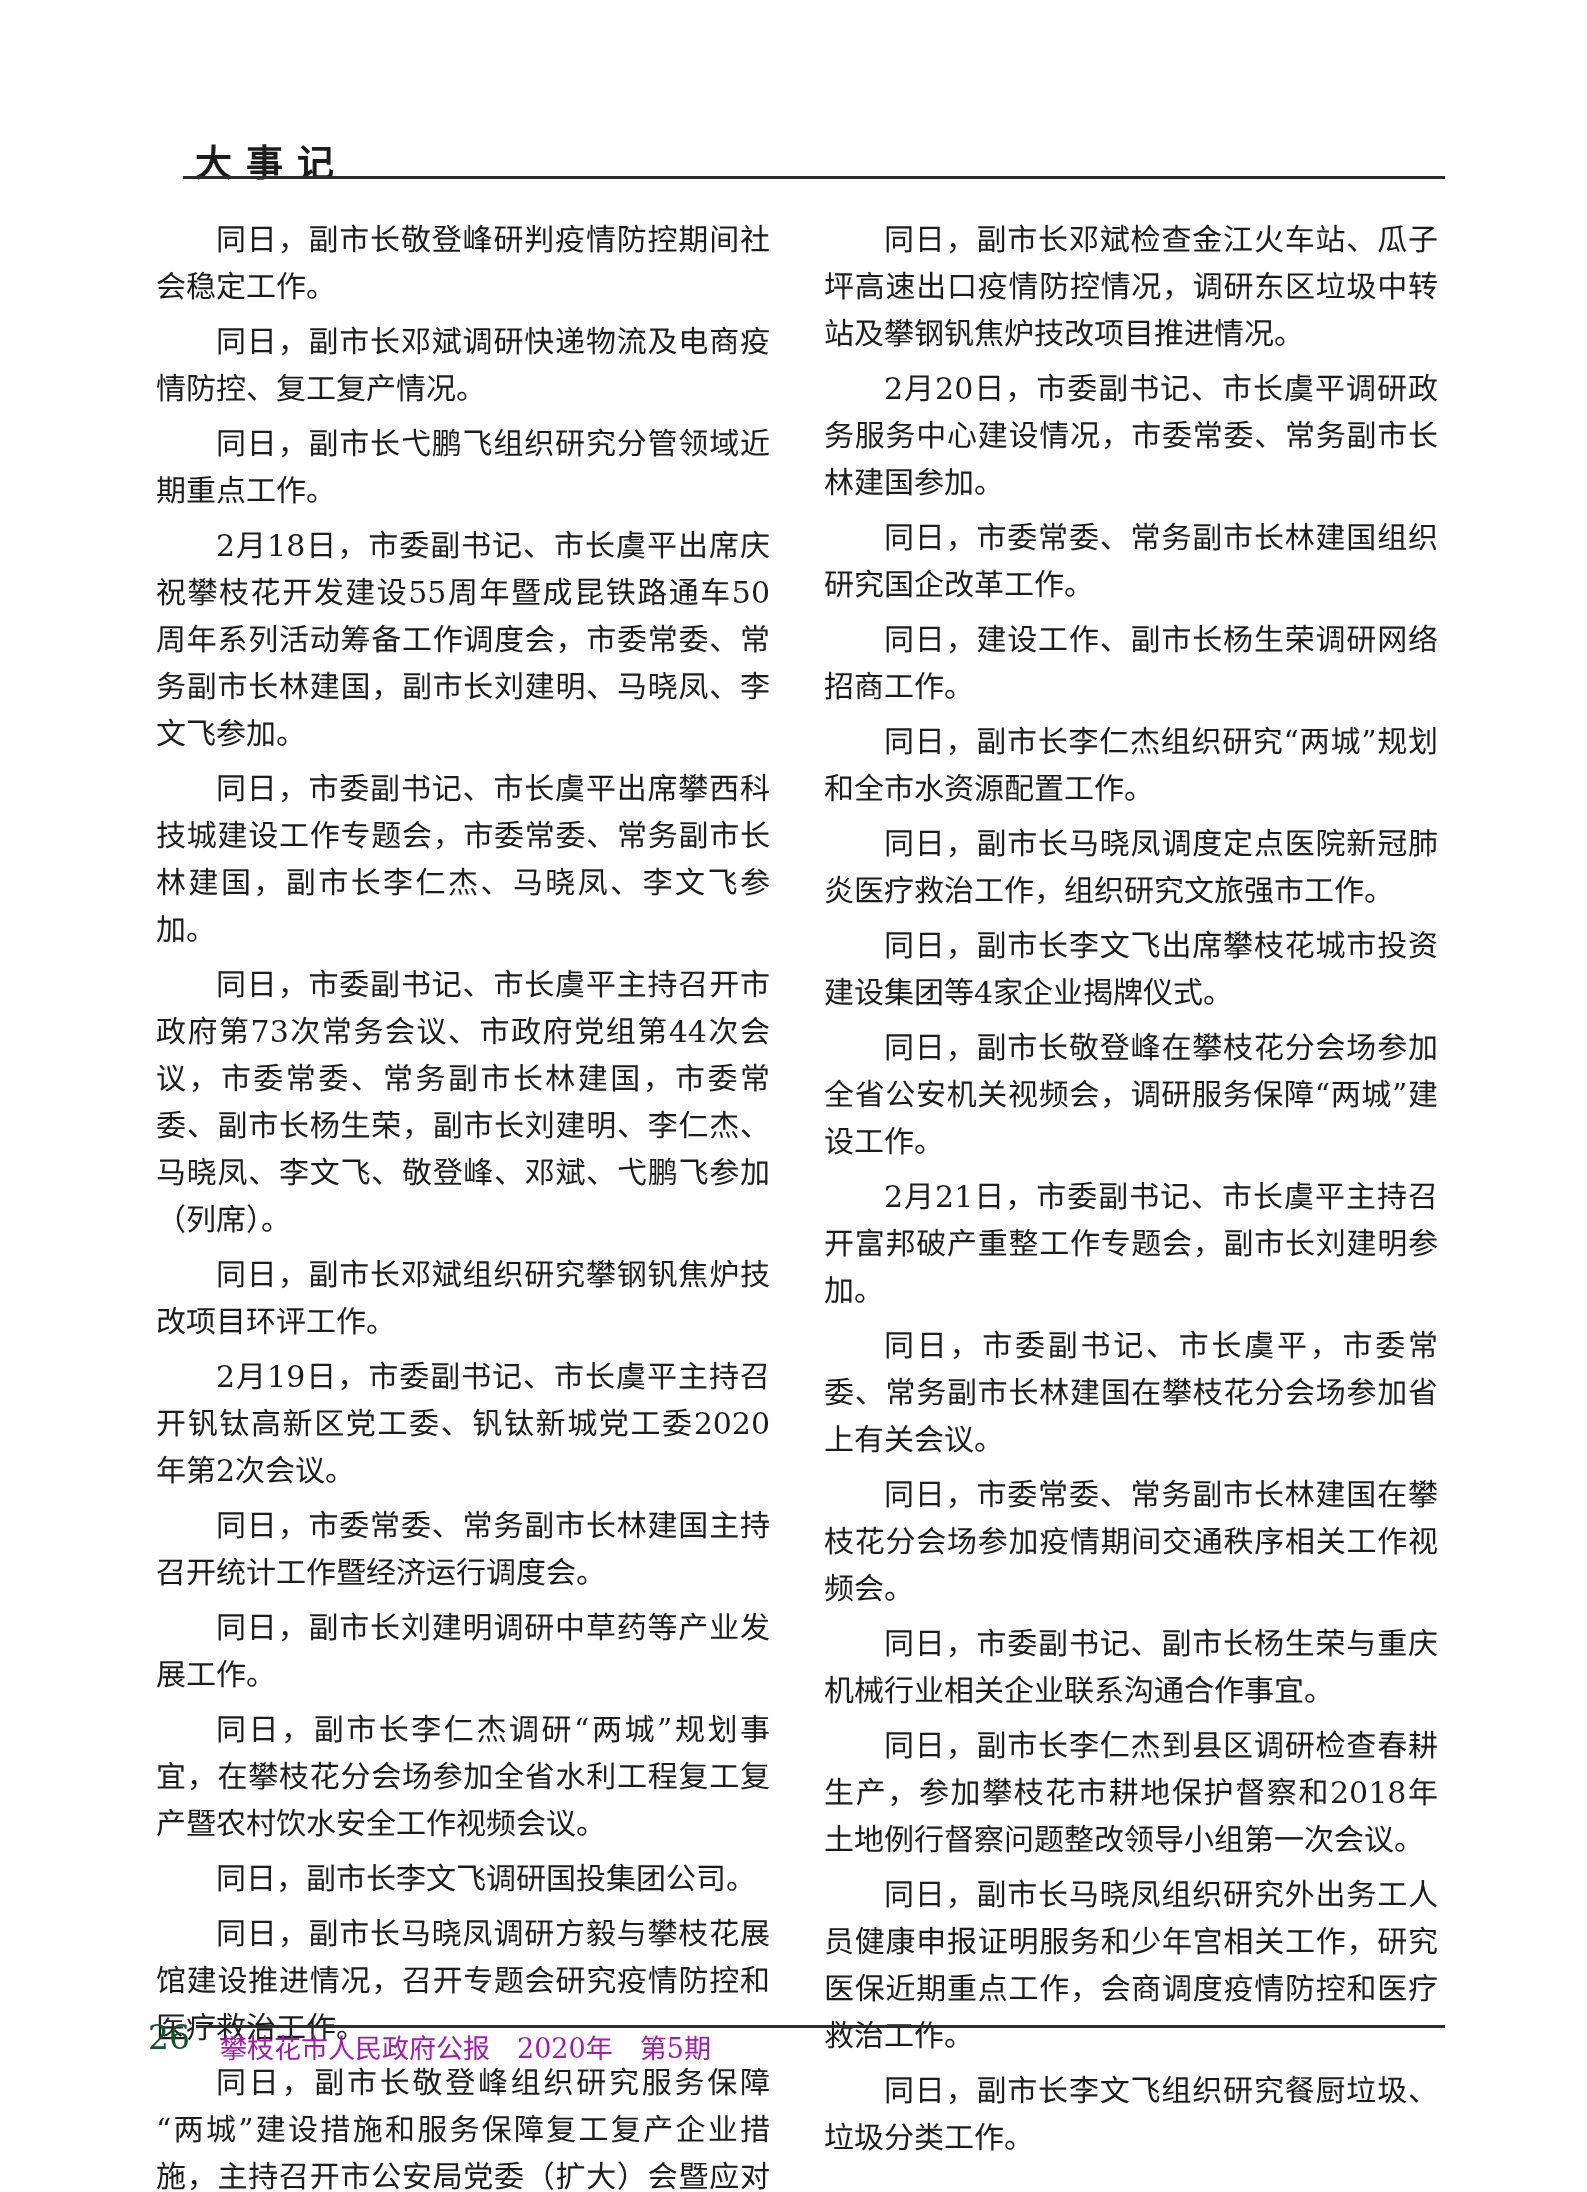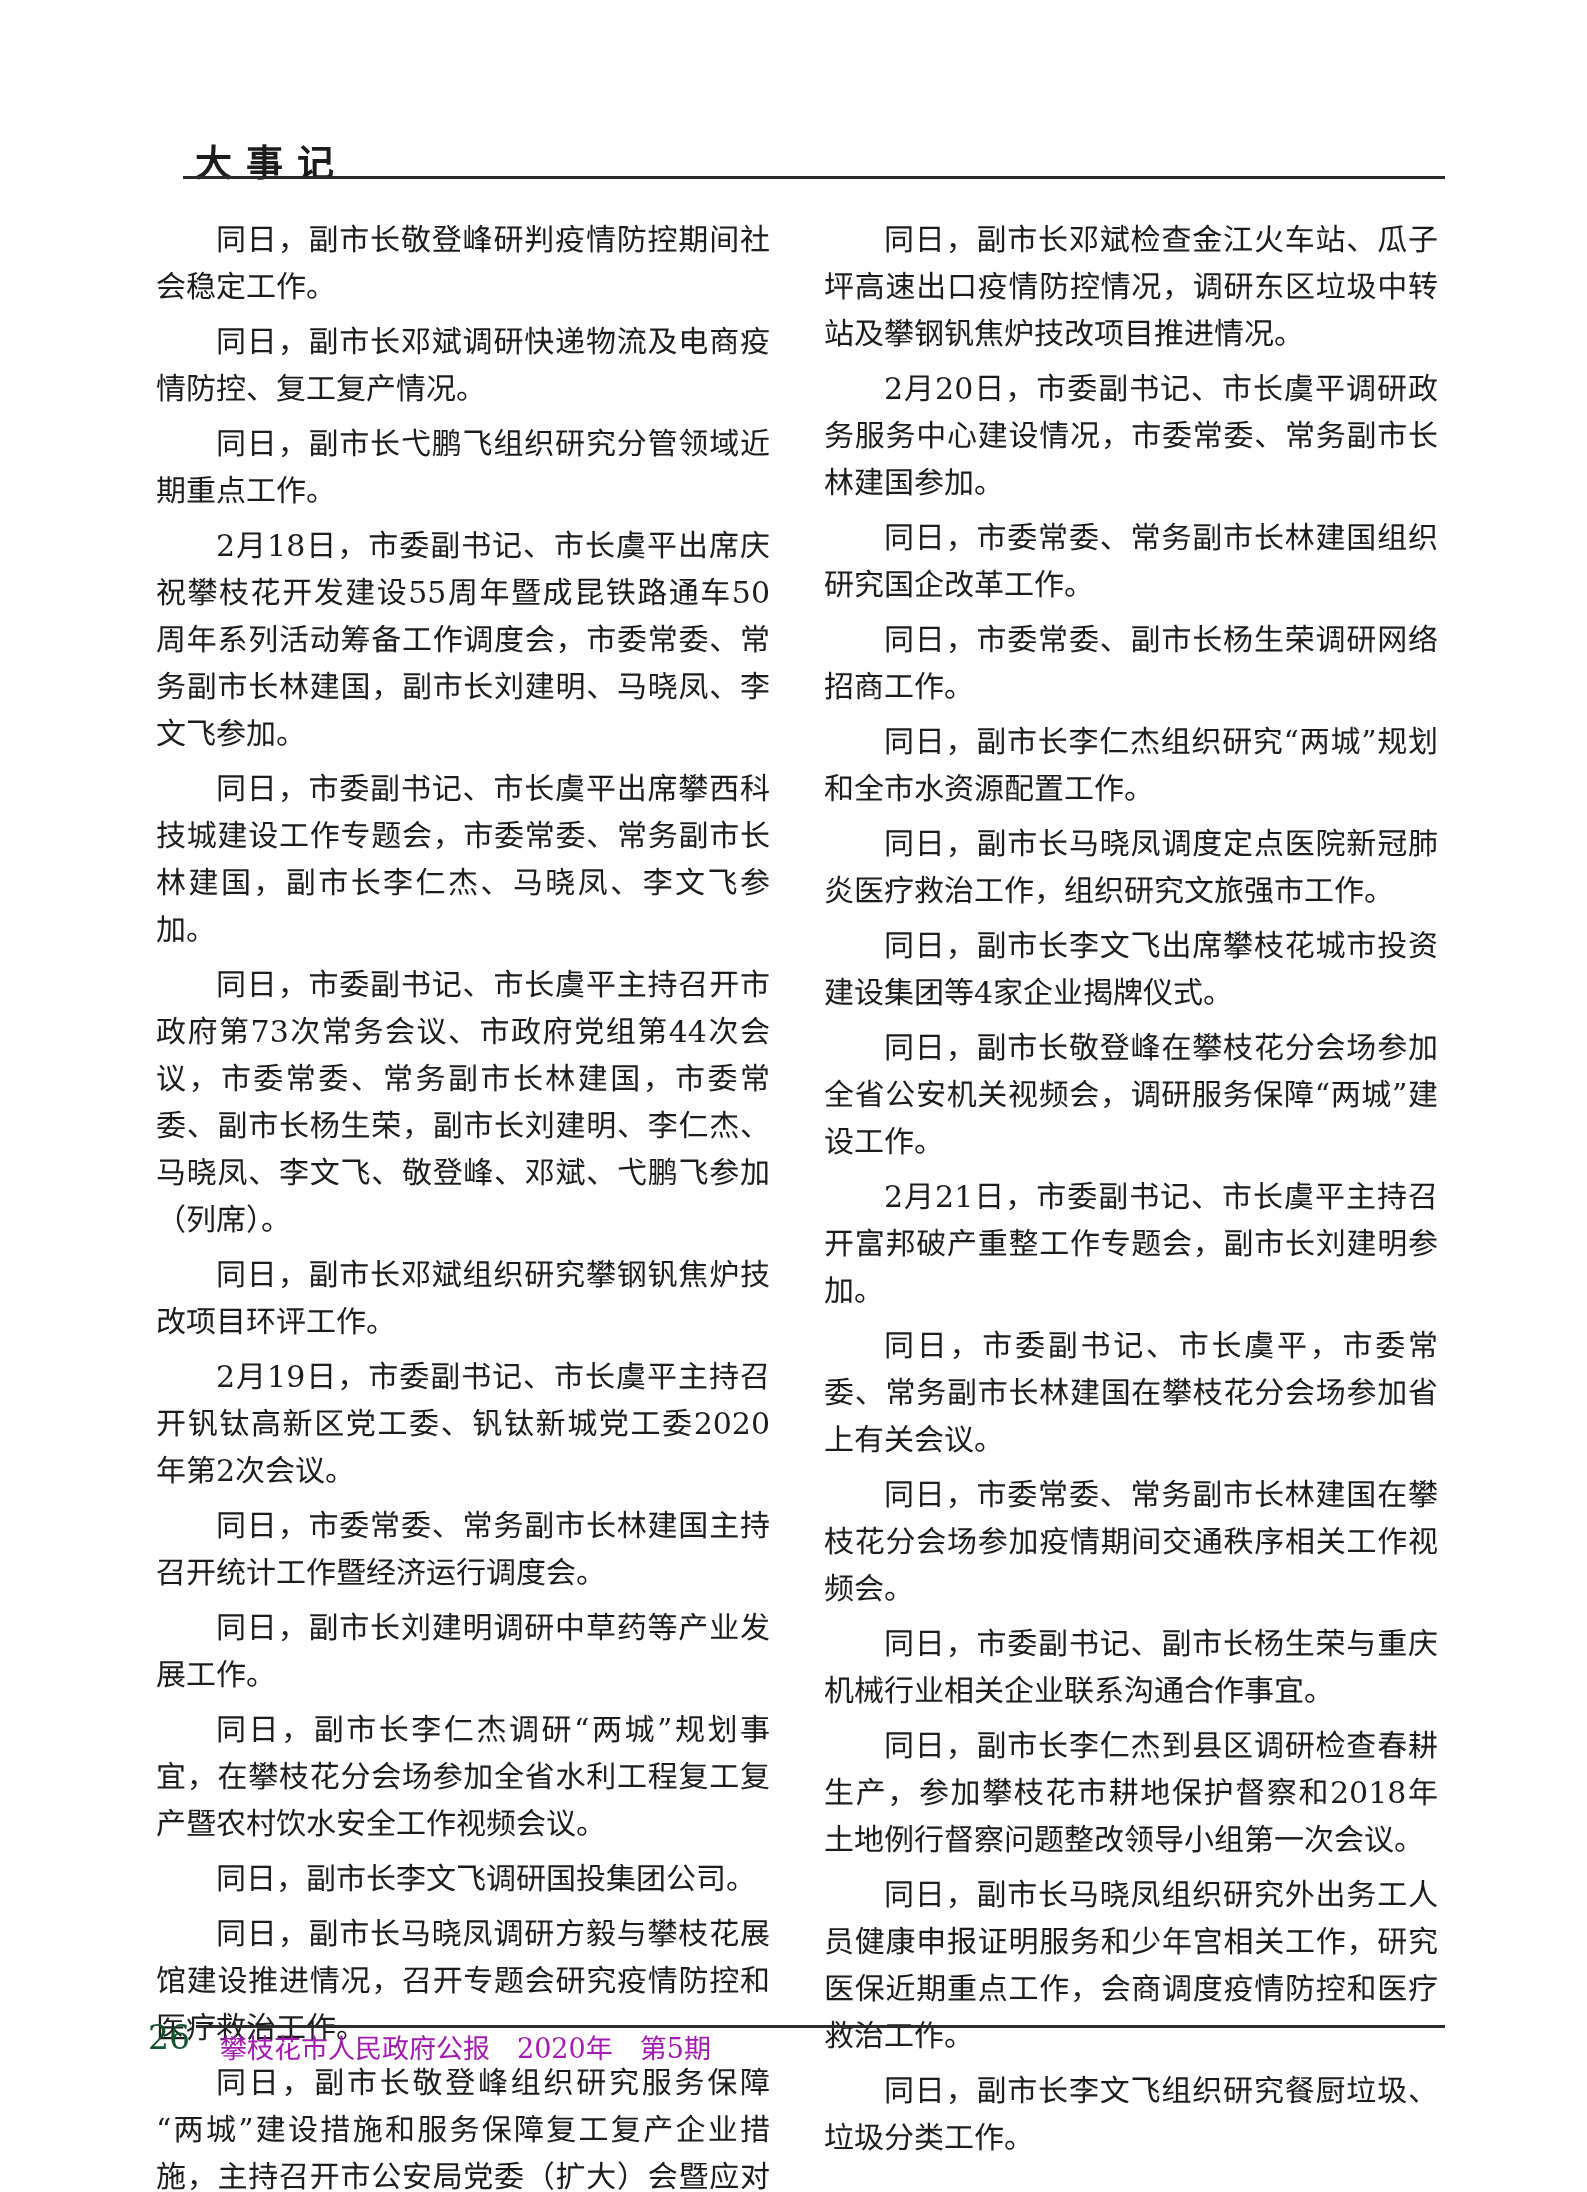--- a/index.html
+++ b/index.html
@@ -112,21 +112,21 @@
         <p class="para">同日，副市长刘建明调研中草药等产业发展工作。</p>
         <p class="para">同日，副市长李仁杰调研“两城”规划事宜，在攀枝花分会场参加全省水利工程复工复产暨农村饮水安全工作视频会议。</p>
         <p class="para">同日，副市长李文飞调研国投集团公司。</p>
         <p class="para">同日，副市长马晓凤调研方毅与攀枝花展馆建设推进情况，召开专题会研究疫情防控和医疗救治工作。</p>
         <p class="para">同日，副市长敬登峰组织研究服务保障“两城”建设措施和服务保障复工复产企业措施，主持召开市公安局党委（扩大）会暨应对新冠肺炎疫情工作领导小组第五次会议。</p>
       </div>
     <div class="column">
         <p class="para">同日，副市长邓斌检查金江火车站、瓜子坪高速出口疫情防控情况，调研东区垃圾中转站及攀钢钒焦炉技改项目推进情况。</p>
         <p class="para">2月20日，市委副书记、市长虞平调研政务服务中心建设情况，市委常委、常务副市长林建国参加。</p>
         <p class="para">同日，市委常委、常务副市长林建国组织研究国企改革工作。</p>
-        <p class="para">同日，市委常委、副市长杨生荣调研网络招商工作。</p>
+        <p class="para">同日，建设工作、副市长杨生荣调研网络招商工作。</p>
         <p class="para">同日，副市长李仁杰组织研究“两城”规划和全市水资源配置工作。</p>
         <p class="para">同日，副市长马晓凤调度定点医院新冠肺炎医疗救治工作，组织研究文旅强市工作。</p>
         <p class="para">同日，副市长李文飞出席攀枝花城市投资建设集团等4家企业揭牌仪式。</p>
         <p class="para">同日，副市长敬登峰在攀枝花分会场参加全省公安机关视频会，调研服务保障“两城”建设工作。</p>
         <p class="para">2月21日，市委副书记、市长虞平主持召开富邦破产重整工作专题会，副市长刘建明参加。</p>
         <p class="para">同日，市委副书记、市长虞平，市委常委、常务副市长林建国在攀枝花分会场参加省上有关会议。</p>
         <p class="para">同日，市委常委、常务副市长林建国在攀枝花分会场参加疫情期间交通秩序相关工作视频会。</p>
         <p class="para">同日，市委副书记、副市长杨生荣与重庆机械行业相关企业联系沟通合作事宜。</p>
         <p class="para">同日，副市长李仁杰到县区调研检查春耕生产，参加攀枝花市耕地保护督察和2018年土地例行督察问题整改领导小组第一次会议。</p>
         <p class="para">同日，副市长马晓凤组织研究外出务工人员健康申报证明服务和少年宫相关工作，研究医保近期重点工作，会商调度疫情防控和医疗救治工作。</p>

